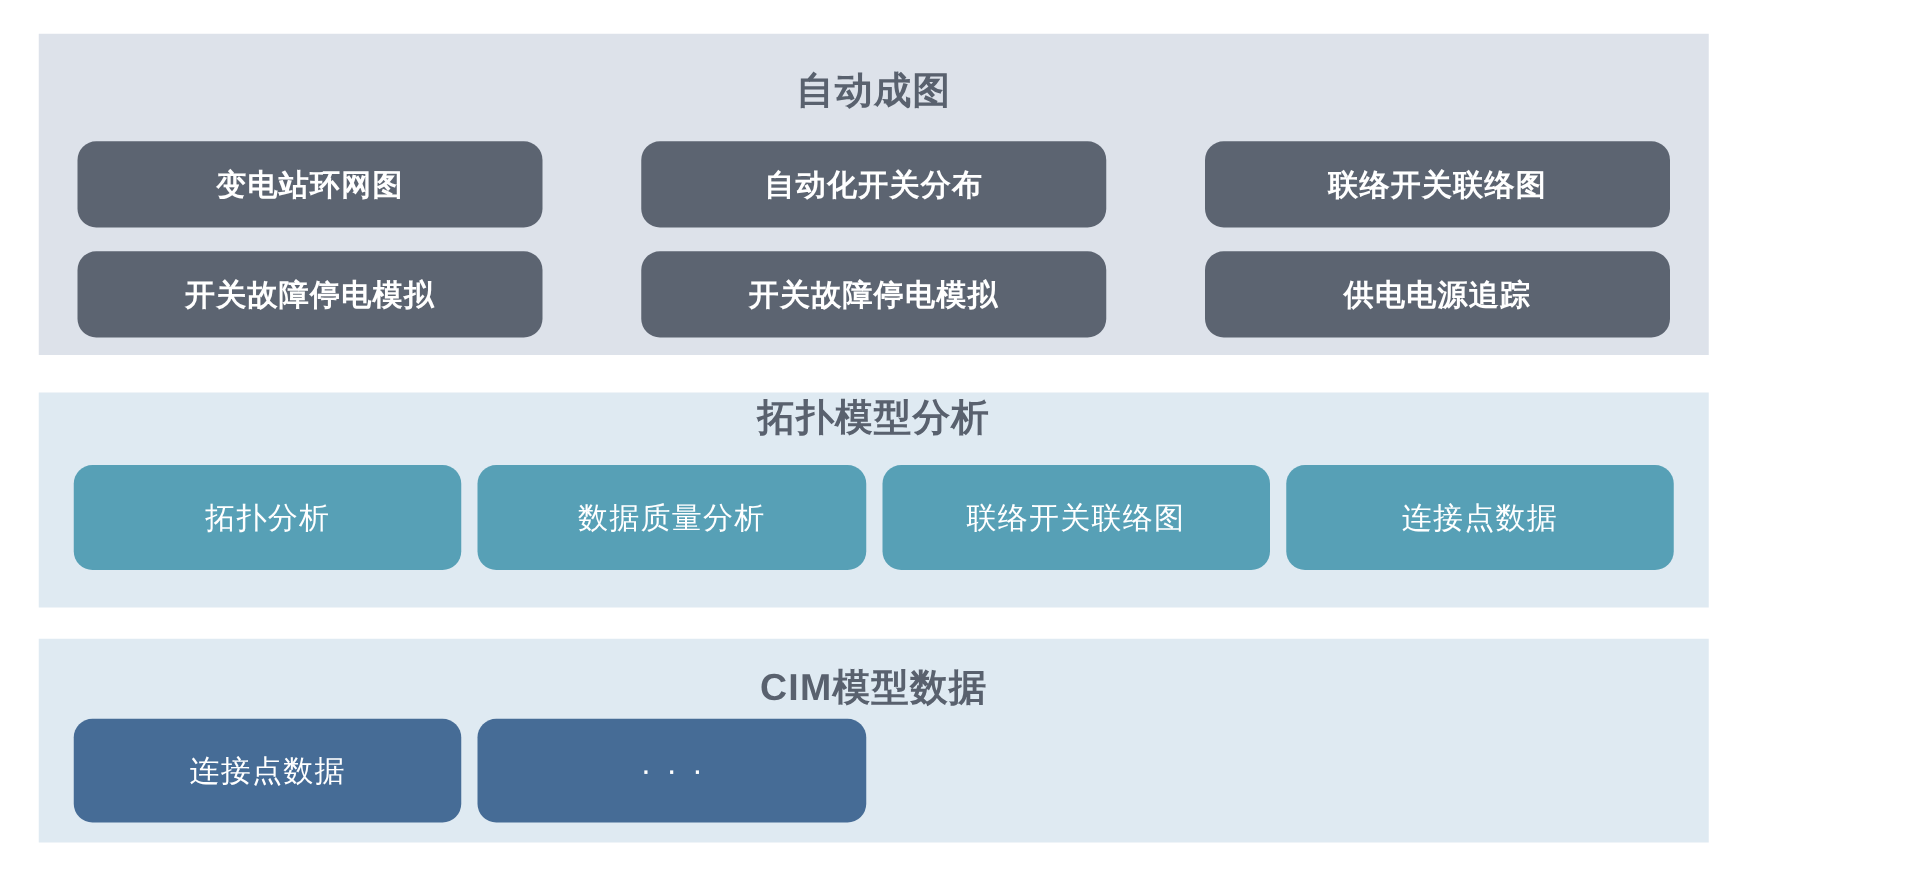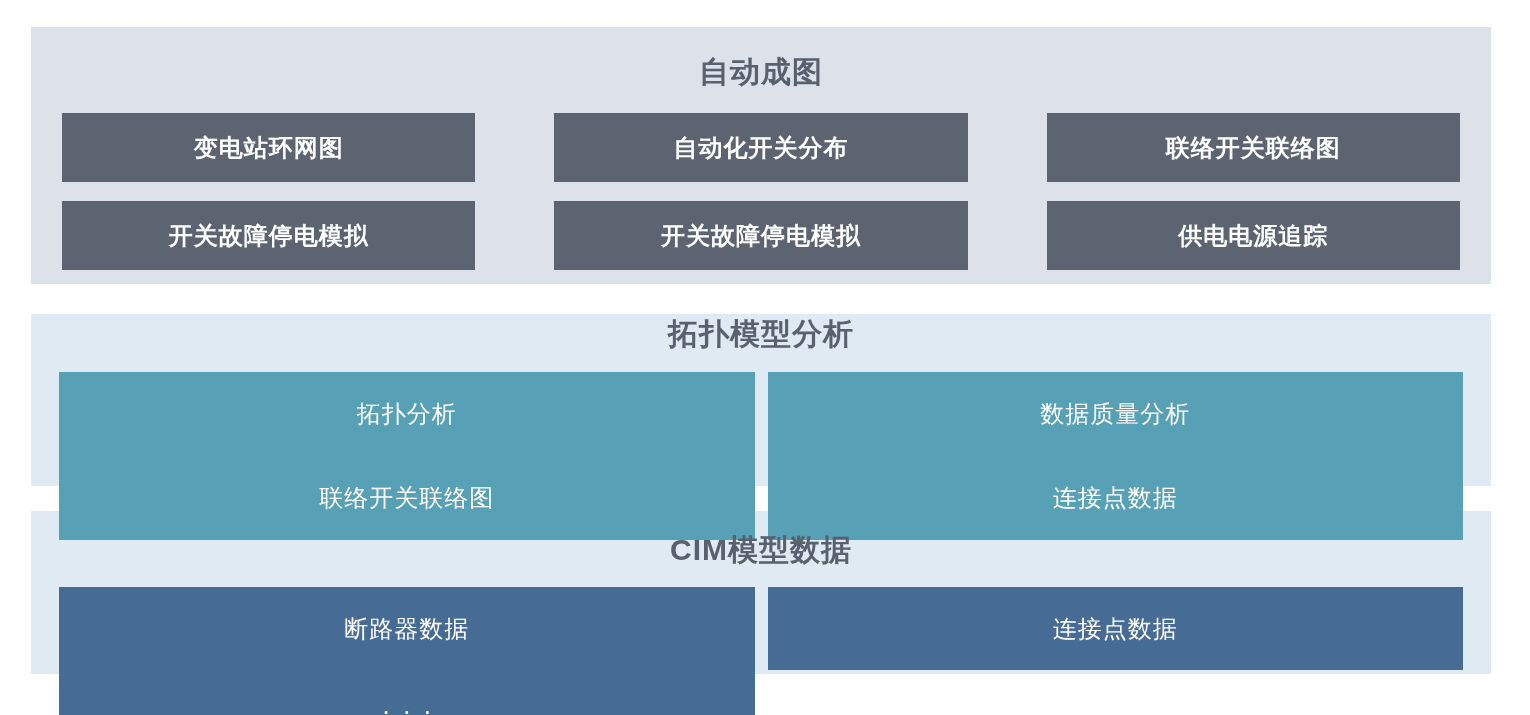--- a/index.html
+++ b/index.html
@@ -12,21 +12,21 @@
     width: 1530px;
     height: 715px;
     overflow: hidden;
   }
   .wrap {
     box-sizing: border-box;
     padding-top: 27px;
     padding-left: 31px;
   }
   .section {
-    width: 1460px;
+    width: 1336px;
     box-sizing: border-box;
   }
   .s1 {
     height: 257px;
     background: var(--section1-bg, #dde2ea);
     margin-bottom: 30px;
   }
   .s2 {
     height: 172px;
     background: var(--section23-bg, #dfeaf2);
@@ -39,43 +39,44 @@
   .section-title {
     margin: 0;
     text-align: center;
     font-weight: bold;
     font-size: 30px;
     letter-spacing: 1px;
     color: var(--title-text, #59616e);
   }
   .s1 .section-title { padding-top: 25px; margin-bottom: 20px; }
   .s2 .section-title { margin-bottom: 17px; }
-  .s3 .section-title { padding-top: 19px; margin-bottom: 16px; }
+  .s3 .section-title { padding-top: 19px; margin-bottom: 4px; }
 
   .grid1 {
     display: grid;
     grid-template-columns: repeat(3, 1fr);
     column-gap: 79px;
     row-gap: 19px;
     padding: 0 31px;
   }
   .grid2 {
     display: grid;
-    grid-template-columns: repeat(2, 1fr);
+    grid-template-columns: repeat(4, 1fr);
     column-gap: 13px;
     padding: 0 28px;
   }
   .btn {
     display: flex;
     align-items: center;
     justify-content: center;
     color: var(--button-text, #ffffff);
     font-size: 24px;
     letter-spacing: 1px;
     user-select: none;
+    border-radius: 15px;
   }
   .s1 .btn {
     height: 69px;
     background: var(--dark-button, #5c6471);
     font-weight: bold;
   }
   .s2 .btn {
     height: 84px;
     background: var(--teal-button, #57a0b6);
     font-weight: normal;
@@ -115,19 +116,18 @@
       <div class="btn">拓扑分析</div>
       <div class="btn">数据质量分析</div>
       <div class="btn">联络开关联络图</div>
       <div class="btn">连接点数据</div>
     </div>
   </section>
 
   <section class="section s3">
     <h2 class="section-title">CIM模型数据</h2>
     <div class="grid2">
-      <div class="btn">断路器数据</div>
       <div class="btn">连接点数据</div>
       <div class="btn ellipsis-btn">···</div>
     </div>
   </section>
 
 </div>
 
 </body></html>

